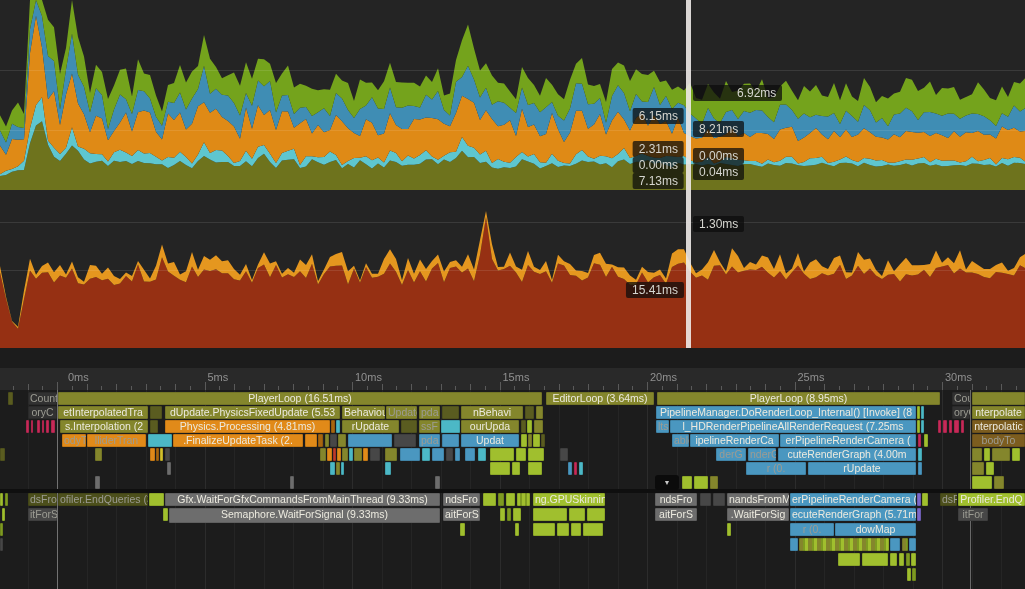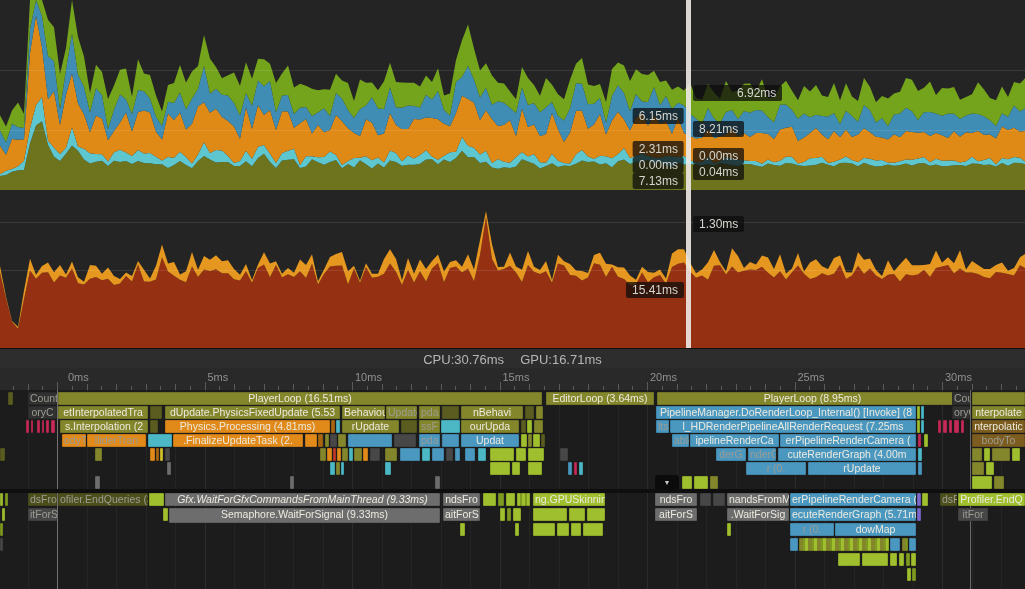--- a/index.html
+++ b/index.html
@@ -59,24 +59,20 @@
       <div class="chip right" style="left: 684px; top: 173px; text-align: center;">7.13ms</div>
       <div class="chip" style="left: 693px; top: 85px; padding-left: 44px;">6.92ms</div>
       <div class="chip" style="left: 693px; top: 121px;">8.21ms</div>
       <div class="chip" style="left: 693px; top: 148px;">0.00ms</div>
       <div class="chip" style="left: 693px; top: 164px;">0.04ms</div>
       <div class="chip" style="left: 693px; top: 216px;">1.30ms</div>
       <div class="chip right" style="left: 684px; top: 282px;">15.41ms</div>
     </div>
   <div id="frame-line" style="left: 686px;"></div>
 
-  <div id="status-bar">
-    <span>CPU:30.76ms</span>
-    <span>GPU:16.71ms</span>
-  </div>
 
   <div id="ruler">
       <div class="tick" style="left: 12.75px; height: 4px;"></div>
       <div class="tick" style="left: 27.5px; height: 6px;"></div>
       <div class="tick" style="left: 42.25px; height: 4px;"></div>
       <div class="tick" style="left: 57px; height: 8px;"></div>
       <div class="tick" style="left: 71.75px; height: 4px;"></div>
       <div class="tick" style="left: 86.5px; height: 6px;"></div>
       <div class="tick" style="left: 101.25px; height: 4px;"></div>
       <div class="tick" style="left: 116px; height: 6px;"></div>
@@ -195,21 +191,21 @@
         <div class="bar" style="left: 8px; top: 2px; width: 5px; height: 13px; line-height: 13px; background: rgb(90, 92, 32);"></div>
         <div class="bar dim" style="left: 28px; top: 2px; width: 29px; height: 13px; line-height: 13px; background: rgb(49, 49, 49);">
           <span>Count</span>
         </div>
         <div class="bar" style="left: 58px; top: 2px; width: 484px; height: 13px; line-height: 13px; background: rgb(132, 134, 44);">
           <span>PlayerLoop (16.51ms)</span>
         </div>
         <div class="bar" style="left: 546px; top: 2px; width: 108px; height: 13px; line-height: 13px; background: rgb(132, 134, 44);">
           <span>EditorLoop (3.64ms)</span>
         </div>
-        <div class="bar" style="left: 657px; top: 2px; width: 283px; height: 13px; line-height: 13px; background: rgb(132, 134, 44); padding-left: 14px;">
+        <div class="bar" style="left: 657px; top: 2px; width: 283px; height: 13px; line-height: 13px; background: rgb(132, 134, 44);">
           <span>PlayerLoop (8.95ms)</span>
         </div>
         <div class="bar dim" style="left: 952px; top: 2px; width: 18px; height: 13px; line-height: 13px; background: rgb(49, 49, 49);">
           <span>Coun</span>
         </div>
         <div class="bar" style="left: 972px; top: 2px; width: 53px; height: 13px; line-height: 13px; background: rgb(132, 134, 44);"></div>
         <div class="bar dim" style="left: 28px; top: 16px; width: 29px; height: 13px; line-height: 13px; background: rgb(49, 49, 49);">
           <span>oryC</span>
         </div>
         <div class="bar" style="left: 58px; top: 16px; width: 90px; height: 13px; line-height: 13px; background: rgb(132, 134, 44);">
@@ -403,21 +399,21 @@
         <div class="bar" style="left: 994px; top: 86px; width: 10px; height: 13px; line-height: 13px; background: rgb(132, 134, 44);"></div>
         <div class="bar" style="left: 0px; top: 103px; width: 3px; height: 13px; line-height: 13px; background: rgb(160, 191, 46);"></div>
         <div class="bar" style="left: 5px; top: 103px; width: 3px; height: 13px; line-height: 13px; background: rgb(126, 154, 33);"></div>
         <div class="bar dim" style="left: 28px; top: 103px; width: 29px; height: 13px; line-height: 13px; background: rgb(76, 79, 27);">
           <span>dsFro</span>
         </div>
         <div class="bar dim" style="left: 58px; top: 103px; width: 90px; height: 13px; line-height: 13px; background: rgb(76, 79, 27);">
           <span>ofiler.EndQueries (3</span>
         </div>
         <div class="bar" style="left: 149px; top: 103px; width: 15px; height: 13px; line-height: 13px; background: rgb(160, 191, 46);"></div>
-        <div class="bar" style="left: 165px; top: 103px; width: 275px; height: 13px; line-height: 13px; background: rgb(109, 109, 109); font-style: italic;">
+        <div class="bar" style="left: 165px; top: 103px; width: 275px; height: 13px; line-height: 13px; background: rgb(109, 109, 109);">
           <span>Gfx.WaitForGfxCommandsFromMainThread (9.33ms)</span>
         </div>
         <div class="bar" style="left: 443px; top: 103px; width: 37px; height: 13px; line-height: 13px; background: rgb(109, 109, 109);">
           <span>ndsFro</span>
         </div>
         <div class="bar" style="left: 483px; top: 103px; width: 13px; height: 13px; line-height: 13px; background: rgb(160, 191, 46);"></div>
         <div class="bar" style="left: 498px; top: 103px; width: 6px; height: 13px; line-height: 13px; background: rgb(126, 154, 33);"></div>
         <div class="bar" style="left: 506px; top: 103px; width: 9px; height: 13px; line-height: 13px; background: rgb(160, 191, 46);"></div>
         <div class="bar" style="left: 517px; top: 103px; width: 13px; height: 13px; line-height: 13px; background: repeating-linear-gradient(90deg, rgb(160, 191, 46) 0px, rgb(160, 191, 46) 3px, rgb(126, 154, 33) 3px, rgb(126, 154, 33) 5px);"></div>
         <div class="bar" style="left: 533px; top: 103px; width: 72px; height: 13px; line-height: 13px; background: rgb(160, 191, 46);">

